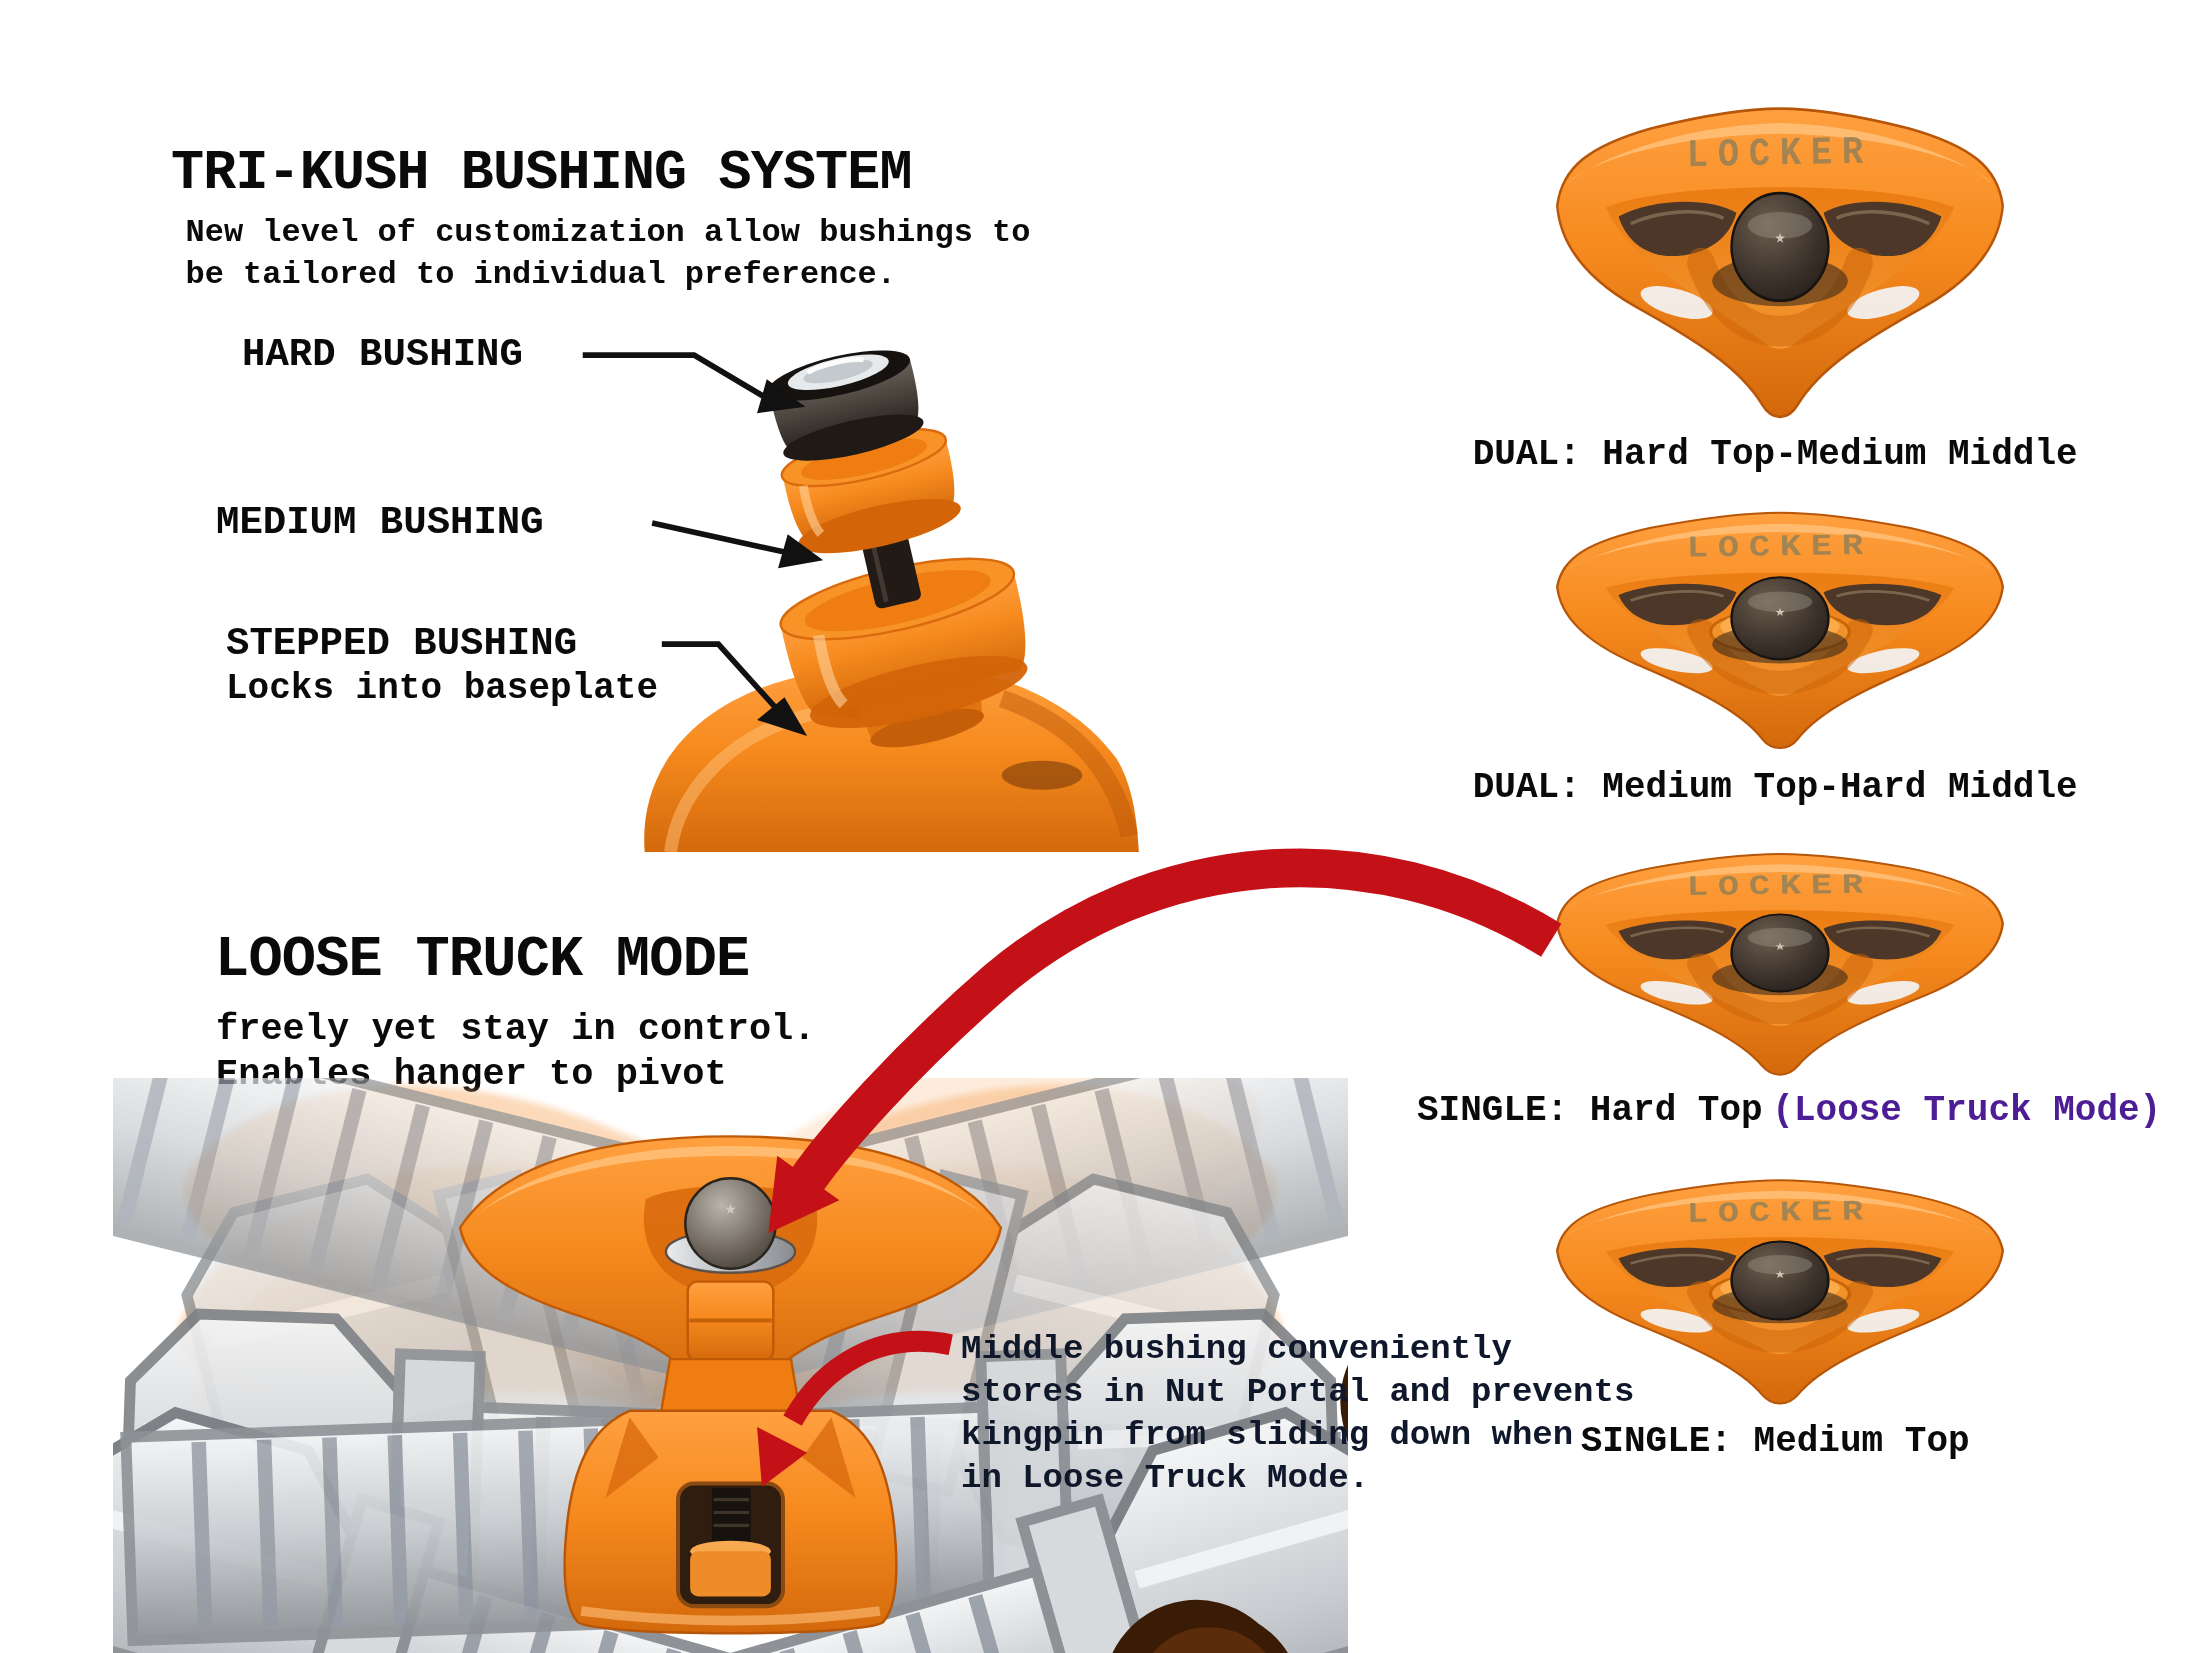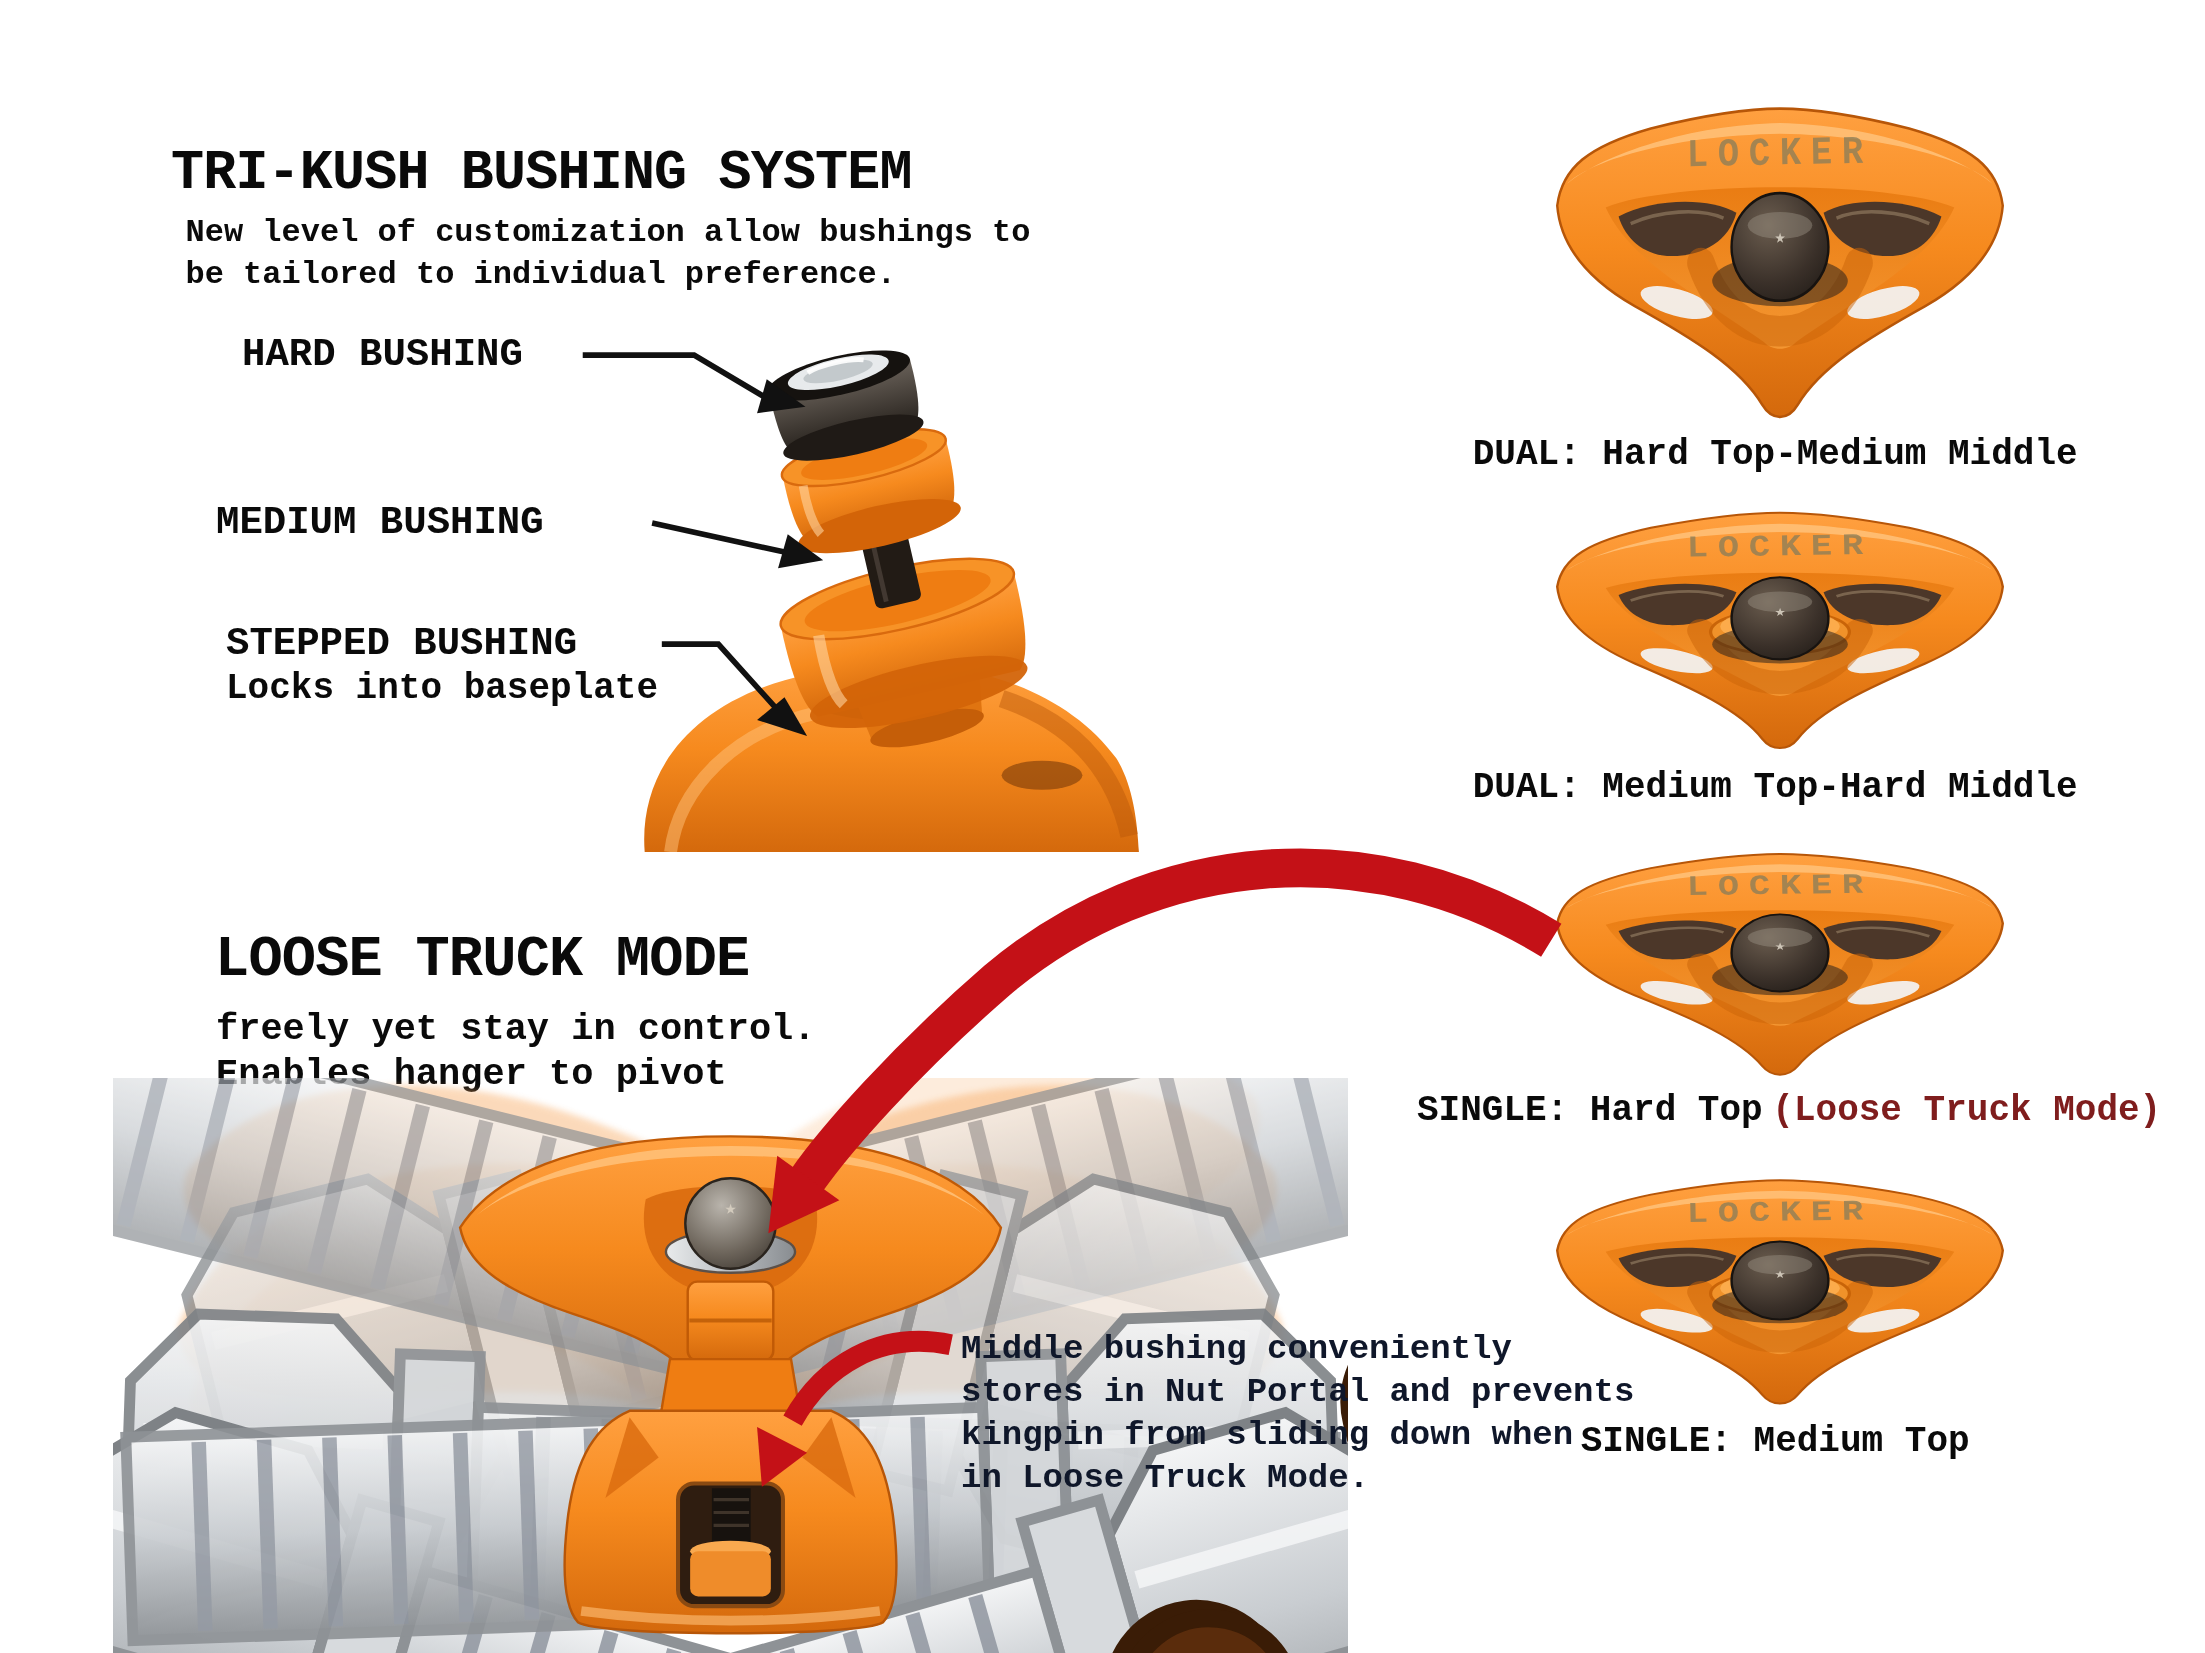--- a/index.html
+++ b/index.html
@@ -7,21 +7,21 @@
           font-family:Liberation Mono, monospace;overflow:hidden;color:#0a0a0a;}
   .abs{position:absolute;}
   .title{font-size:55px;font-weight:bold;letter-spacing:-0.8px;white-space:nowrap;}
   .subtitle{font-size:32px;font-weight:bold;line-height:42px;white-space:nowrap;}
   .part-label{font-size:39px;font-weight:bold;white-space:nowrap;}
   .part-sub{font-size:36px;font-weight:bold;white-space:nowrap;}
   .h2{font-size:57px;font-weight:bold;letter-spacing:-0.8px;white-space:nowrap;}
   .h2sub{font-size:37px;font-weight:bold;line-height:45px;white-space:nowrap;}
   .note{font-size:34px;font-weight:bold;line-height:43px;color:#0f172a;white-space:nowrap;}
   .caption{font-size:36px;font-weight:bold;text-align:center;white-space:nowrap;}
-  .caption .accent{color:#7f1d1d;margin-left:9.7px;}
+  .caption .accent{color:#4c1d95;margin-left:9.7px;}
   figure{margin:0;padding:0;}
   svg{display:block;}
   .overlay{pointer-events:none;}
 </style>
 </head>
 <body>
 
 <div class="canvas">
 
   <svg width="0" height="0" style="position:absolute" aria-hidden="true">

